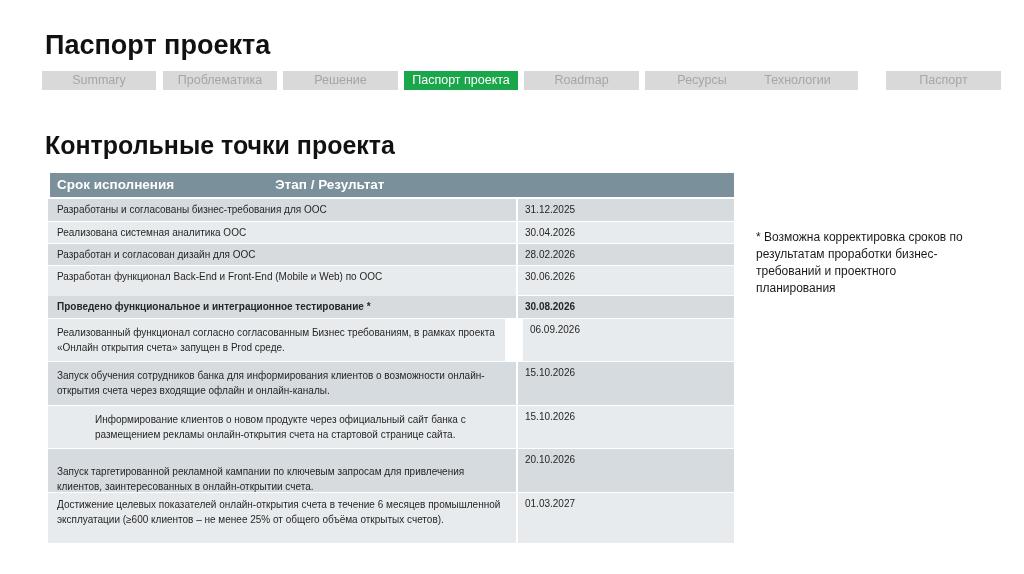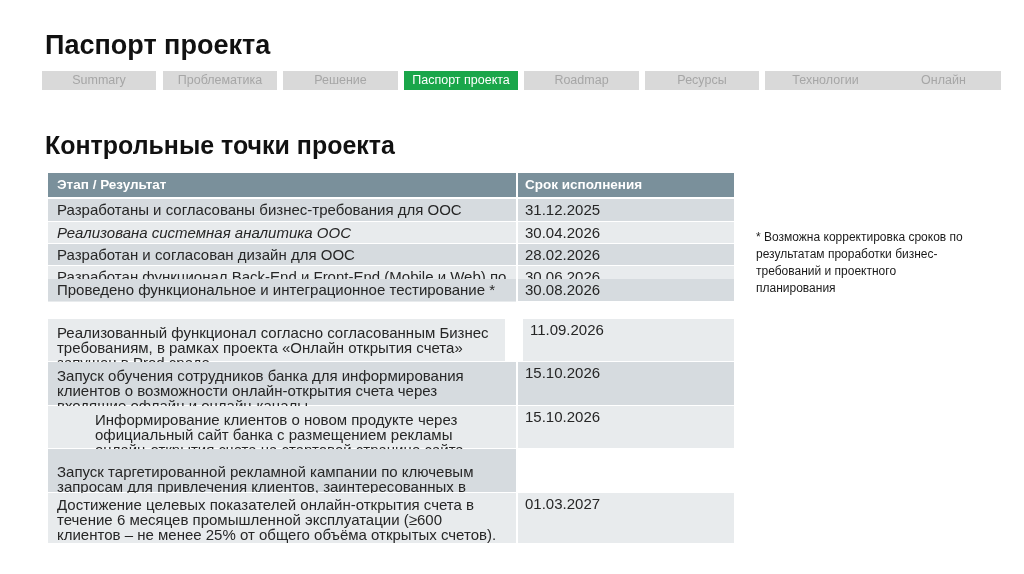--- a/index.html
+++ b/index.html
@@ -19,21 +19,21 @@
   .tab.active { background:#1aa64a; color:#ffffff; font-weight:normal; }
   .subtitle {
     position:absolute; left:45px; top:130px; font-size:26px; font-weight:bold; color:#111; margin:0;
     transform:scaleX(0.96); transform-origin:left;
   }
   .table {
     position:absolute; left:48px; top:173px; width:686px;
   }
   .row { position:absolute; left:0; width:686px; display:flex; }
   .cell {
-    box-sizing:border-box; font-size:15px; line-height:15px; color:#262626; padding:3px 7px 0 9px;
+    box-sizing:border-box; font-size:10px; line-height:15px; color:#262626; padding:3px 7px 0 9px;
   }
   .c1 { width:468px; }
   .c2 { width:218px; border-left:2px solid #ffffff; padding-left:7px; }
   .row.head .cell {
     background:#7a909b; color:#ffffff; font-weight:bold; font-size:13.5px; line-height:24px; padding-top:0;
   }
   .row.light .cell { background:#e8ebed; }
   .row.dark .cell { background:#d6dbdf; }
   .note {
     position:absolute; left:756px; top:229px; width:210px; font-size:12px; line-height:17px; color:#1a1a1a;
@@ -44,66 +44,67 @@
 
 <h1 class="title">Паспорт проекта</h1>
 
 <div class="tabs">
   <div class="tab" style="left:0;width:114px;">Summary</div>
   <div class="tab" style="left:121px;width:114px;">Проблематика</div>
   <div class="tab" style="left:241px;width:115px;">Решение</div>
   <div class="tab active" style="left:362px;width:114px;">Паспорт проекта</div>
   <div class="tab" style="left:482px;width:115px;">Roadmap</div>
   <div class="tab" style="left:603px;width:114px;">Ресурсы</div>
-  <div class="tab" style="left:723px;width:121px;">Технологии</div>
-  <div class="tab" style="left:844px;width:115px;">Онлайн</div>
+  <div class="tab" style="left:695px;width:121px;">Технологии</div>
+  <div class="tab" style="left:844px;width:115px;">Паспорт</div>
 </div>
 
 <h2 class="subtitle">Контрольные точки проекта</h2>
 
 <div class="table">
   <div class="row head" style="top:0;height:24px;">
+    <div class="cell c2" style="height:24px;">Срок исполнения</div>
     <div class="cell c1" style="height:24px;">Этап / Результат</div>
-    <div class="cell c2" style="height:24px;">Срок исполнения</div>
   </div>
 
   <div class="row dark" style="top:26px;height:22px;">
     <div class="cell c1" style="height:22px;">Разработаны и согласованы бизнес-требования для ООС</div>
     <div class="cell c2" style="height:22px;">31.12.2025</div>
   </div>
   <div class="row light" style="top:49px;height:21px;">
-    <div class="cell c1" style="height:21px;font-style:italic;">Реализована системная аналитика ООС</div>
+    <div class="cell c1" style="height:21px;">Реализована системная аналитика ООС</div>
     <div class="cell c2" style="height:21px;">30.04.2026</div>
   </div>
   <div class="row dark" style="top:71px;height:21px;border-radius:6px;">
     <div class="cell c1" style="height:21px;">Разработан и согласован дизайн для ООС</div>
     <div class="cell c2" style="height:21px;">28.02.2026</div>
   </div>
   <div class="row light" style="top:93px;height:29px;">
     <div class="cell c1" style="height:36px;">Разработан функционал Back-End и Front-End (Mobile и Web) по ООС</div>
     <div class="cell c2" style="height:29px;">30.06.2026</div>
   </div>
-  <div class="row dark" style="top:106px;height:22px;">
+  <div class="row dark" style="top:123px;height:22px;font-weight:bold;">
     <div class="cell c1" style="height:22px;">Проведено функциональное и интеграционное тестирование *</div>
     <div class="cell c2" style="height:22px;">30.08.2026</div>
   </div>
   <div class="row light" style="top:146px;height:42px;gap:16px;">
     <div class="cell c1" style="height:42px;padding-top:6px;">Реализованный функционал согласно согласованным Бизнес требованиям, в рамках проекта «Онлайн открытия счета» запущен в Prod среде.</div>
-    <div class="cell c2" style="height:42px;">11.09.2026</div>
+    <div class="cell c2" style="height:42px;">06.09.2026</div>
   </div>
   <div class="row dark" style="top:189px;height:43px;">
     <div class="cell c1" style="height:43px;padding-top:6px;">Запуск обучения сотрудников банка для информирования клиентов о возможности онлайн-открытия счета через входящие офлайн и онлайн-каналы.</div>
     <div class="cell c2" style="height:43px;">15.10.2026</div>
   </div>
   <div class="row light" style="top:233px;height:42px;">
     <div class="cell c1" style="height:42px;padding-top:6px;padding-left:47px;">Информирование клиентов о новом продукте через официальный сайт банка с размещением рекламы онлайн-открытия счета на стартовой странице сайта.</div>
     <div class="cell c2" style="height:42px;">15.10.2026</div>
   </div>
   <div class="row dark" style="top:276px;height:43px;">
     <div class="cell c1" style="height:43px;padding-top:15px;">Запуск таргетированной рекламной кампании по ключевым запросам для привлечения клиентов, заинтересованных в онлайн-открытии счета.</div>
+    <div class="cell c2" style="height:43px;">20.10.2026</div>
   </div>
   <div class="row light" style="top:320px;height:50px;">
     <div class="cell c1" style="height:50px;padding-top:4px;">Достижение целевых показателей онлайн-открытия счета в течение 6 месяцев промышленной эксплуатации (≥600 клиентов – не менее 25% от общего объёма открытых счетов).</div>
     <div class="cell c2" style="height:50px;">01.03.2027</div>
   </div>
 </div>
 
 <div class="note">* Возможна корректировка сроков по результатам проработки бизнес-требований и проектного планирования</div>
 
 </body></html>

